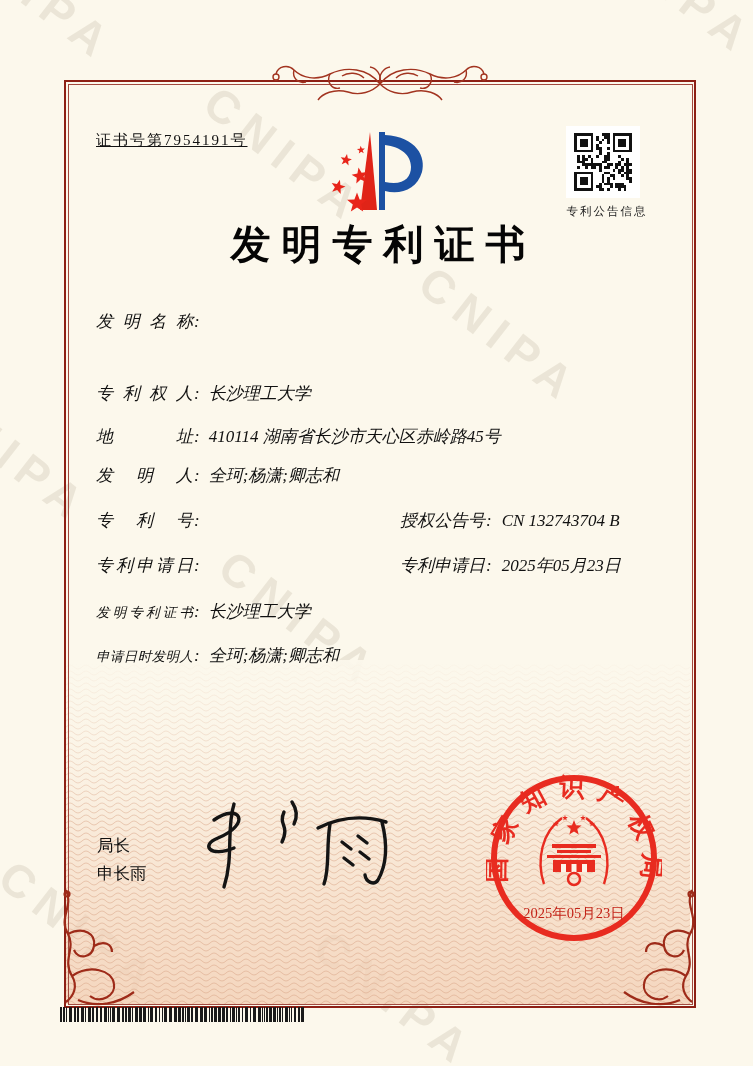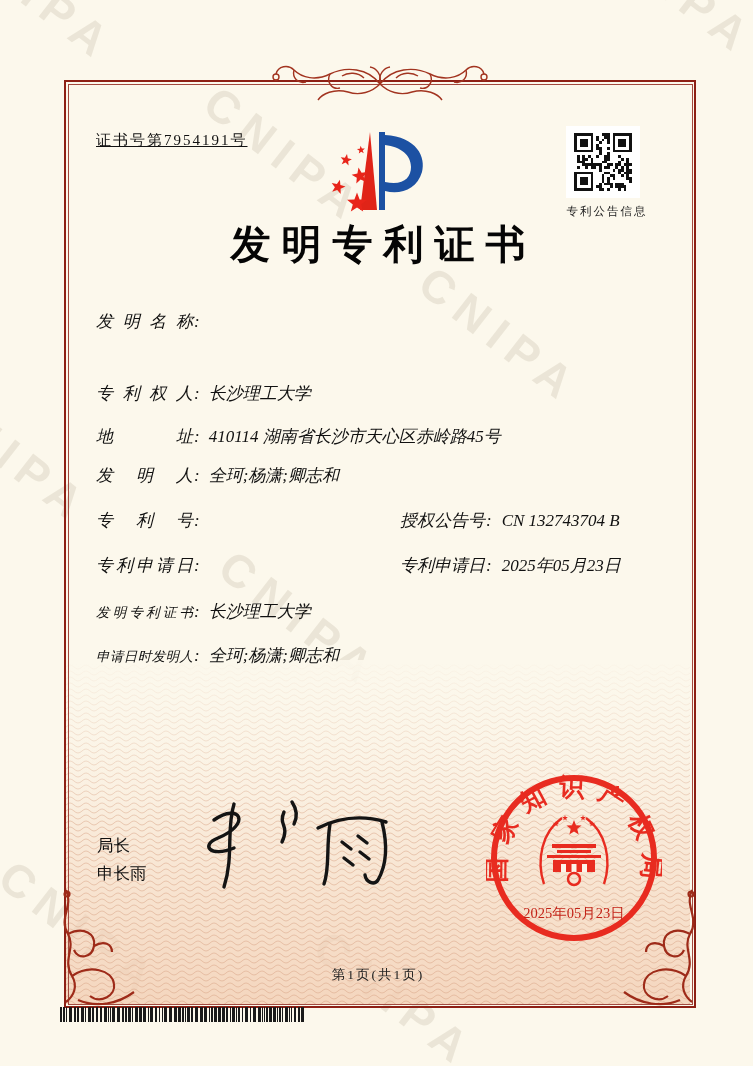--- a/index.html
+++ b/index.html
@@ -401,21 +401,20 @@
       <path d="M30,26 C38,2 32,-26 12,-40" fill="none" stroke="#e8261b" stroke-width="2.4"></path>
     <polygon points="0.0,-38.0 2.0,-32.7 7.6,-32.5 3.2,-29.0 4.7,-23.5 0.0,-26.6 -4.7,-23.5 -3.2,-29.0 -7.6,-32.5 -2.0,-32.7"></polygon>
         <polygon points="-18.0,-37.0 -17.3,-35.0 -15.1,-34.9 -16.8,-33.6 -16.2,-31.6 -18.0,-32.7 -19.8,-31.6 -19.2,-33.6 -20.9,-34.9 -18.7,-35.0"></polygon>
         <polygon points="-9.0,-43.0 -8.3,-41.0 -6.1,-40.9 -7.8,-39.6 -7.2,-37.6 -9.0,-38.7 -10.8,-37.6 -10.2,-39.6 -11.9,-40.9 -9.7,-41.0"></polygon>
         <polygon points="9.0,-43.0 9.7,-41.0 11.9,-40.9 10.2,-39.6 10.8,-37.6 9.0,-38.7 7.2,-37.6 7.8,-39.6 6.1,-40.9 8.3,-41.0"></polygon>
         <polygon points="18.0,-37.0 18.7,-35.0 20.9,-34.9 19.2,-33.6 19.8,-31.6 18.0,-32.7 16.2,-31.6 16.8,-33.6 15.1,-34.9 17.3,-35.0"></polygon>
       </g>
     <text x="88" y="148" text-anchor="middle" font-size="14.5" fill="#c21d12" font-family="Liberation Serif, serif">2025年05月23日</text>
   </svg>
 
-  <div class="pageno">第1页(共1页)</div>
   <div class="barcode" id="barcode">
       <i style="width: 2px; margin-right: 1px;"></i>
       <i style="width: 2px; margin-right: 1px;"></i>
       <i style="width: 1px; margin-right: 2px;"></i>
       <i style="width: 3px; margin-right: 2px;"></i>
       <i style="width: 2px; margin-right: 1px;"></i>
       <i style="width: 2px; margin-right: 2px;"></i>
       <i style="width: 3px; margin-right: 1px;"></i>
       <i style="width: 1px; margin-right: 2px;"></i>
       <i style="width: 3px; margin-right: 1px;"></i>

